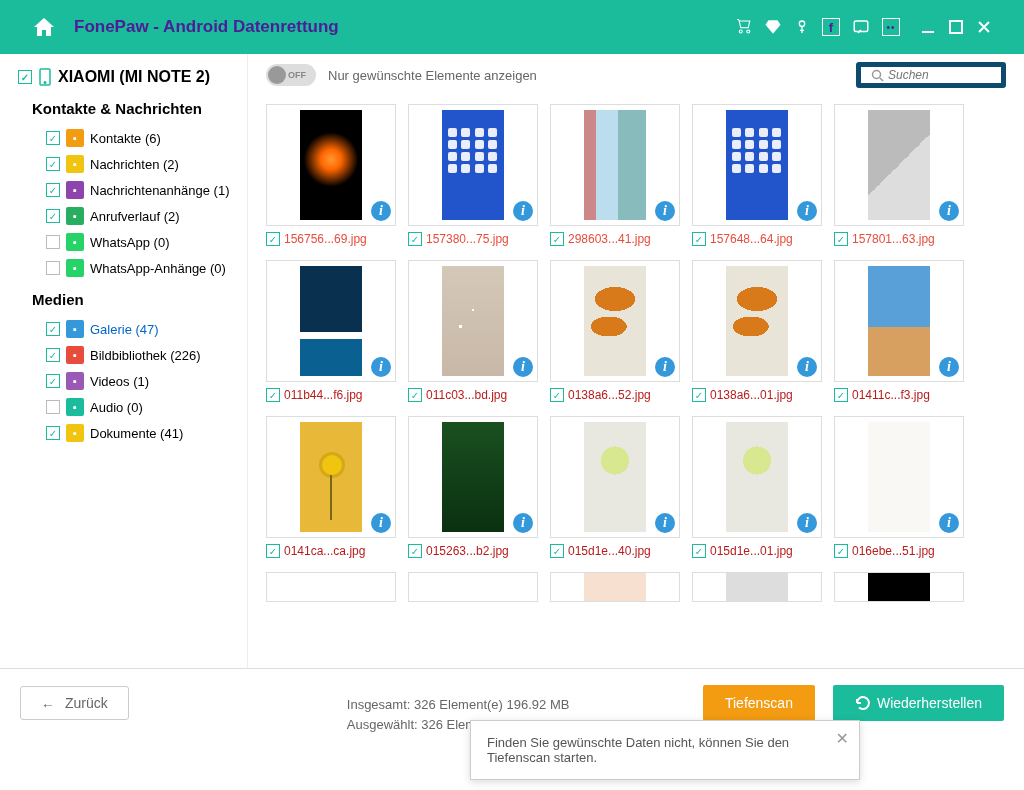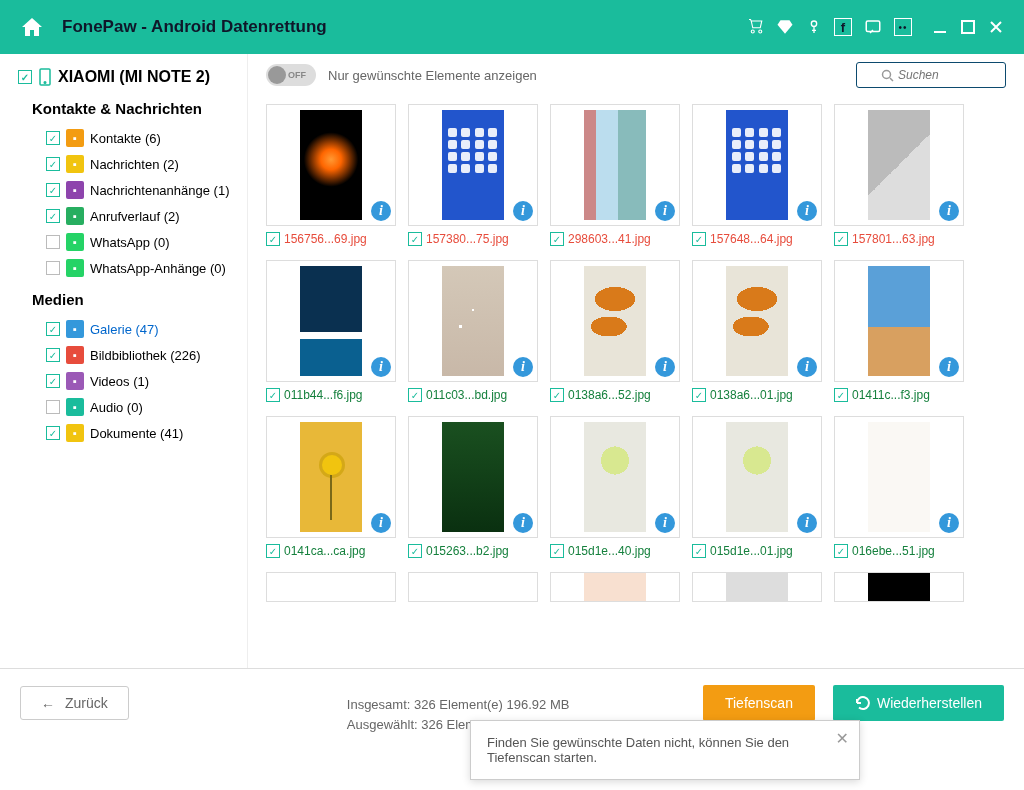--- a/index.html
+++ b/index.html
@@ -1,18 +1,18 @@
 <!DOCTYPE html>
 <html><head>
 <meta charset="utf-8">
 <style>
 * { box-sizing: border-box; margin: 0; padding: 0; font-family: Arial, sans-serif; }
 body { width: 1024px; height: 790px; background: #fff; overflow: hidden; position: relative; }
 
-.titlebar { height: 54px; background: #1abc9c; display: flex; align-items: center; padding: 0 20px; color: #0f172a; }
+.titlebar { height: 54px; background: #1abc9c; display: flex; align-items: center; padding: 0 32px; color: #4c1d95; }
 .titlebar .home { margin-right: 18px; }
 .titlebar .title { font-size: 17px; font-weight: bold; flex: 1; }
 .titlebar .icons { display: flex; gap: 12px; align-items: center; }
 .titlebar .icons span { cursor: pointer; display:flex; align-items:center; justify-content:center; }
 
 .body { display: flex; height: 614px; }
 
 .sidebar { width: 248px; padding: 14px 10px 10px 18px; border-right: 1px solid #eee; overflow-y: auto; }
 .device-row { display: flex; align-items: center; gap: 6px; font-size: 16px; font-weight: bold; margin-bottom: 14px; }
 .section-title { font-size: 15px; font-weight: bold; margin: 10px 0 8px 14px; }
@@ -22,32 +22,32 @@
 
 .chk { width: 14px; height: 14px; border: 1.5px solid #1abc9c; display: inline-flex; align-items:center; justify-content:center; font-size:10px; color:#1abc9c; cursor:pointer; flex-shrink:0; }
 .chk.off { border-color: #bbb; color: transparent; }
 
 .main { flex: 1; display: flex; flex-direction: column; }
 .toolbar { height: 42px; display: flex; align-items: center; padding: 0 18px; gap: 12px; }
 .toggle { width: 50px; height: 22px; border-radius: 11px; background: #ddd; display:flex; align-items:center; position:relative; cursor:pointer; }
 .toggle .knob { width:18px; height:18px; border-radius:50%; background:#999; margin-left:2px; }
 .toggle .txt { position:absolute; right:10px; font-size:9px; color:#888; font-weight:bold; }
 .toggle-label { font-size: 13px; color: #666; flex:1; }
-.search { width: 150px; height: 26px; border: 1px solid #0c4a6e; border-radius: 3px; display:flex; align-items:center; padding:0 24px; gap:4px; }
+.search { width: 150px; height: 26px; border: 5px solid #0c4a6e; border-radius: 3px; display:flex; align-items:center; padding:0 10px; gap:4px; }
 .search input { border:none; outline:none; width:100%; font-size:12px; font-style:italic; color:#888; }
 
 .grid { flex:1; overflow-y:auto; padding: 8px 18px; }
 .row { display:flex; gap: 12px; margin-bottom: 6px; }
 .thumb { width: 130px; height: 122px; border: 1px solid #ddd; position:relative; background:#fff; display:flex; align-items:center; justify-content:center; cursor:pointer; }
 .thumb .img { width: 62px; height: 110px; }
 .info-badge { position:absolute; bottom:4px; right:4px; width:20px; height:20px; border-radius:50%; background:#3498db; color:white; font-style:italic; font-weight:bold; font-family:serif; display:flex; align-items:center; justify-content:center; font-size:14px; cursor:pointer; }
 .fname-row { display:flex; gap:12px; margin-bottom: 14px; }
 .fname { width: 130px; display:flex; align-items:center; gap:4px; font-size:12px; }
 .fname.deleted .nm { color: #e74c3c; text-align: center; }
-.fname .nm { color: #15803d; white-space:nowrap; overflow:hidden; text-overflow:ellipsis; }
+.fname .nm { color: #b91c1c; white-space:nowrap; overflow:hidden; text-overflow:ellipsis; }
 
 .footer { height: 68px; border-top: 1px solid #ddd; display:flex; align-items:center; padding: 0 20px; gap: 18px; position:relative; }
 .back-btn { padding: 8px 20px; border:1px solid #ccc; border-radius:3px; background:#fff; cursor:pointer; color:#666; display:flex; align-items:center; gap:10px; font-size:14px; }
 .stats { flex:1; font-size:13px; color:#666; line-height:1.5; padding-left:200px;margin-top:24px; }
 .action-btn { padding: 10px 22px; border:none; color:white; font-size:14px; cursor:pointer; border-radius:2px; }
 .btn-scan { background:#f39c12; }
 .btn-recover { background:#1abc9c; display:flex; align-items:center; gap:6px; }
 
 .popup { position:absolute; bottom:10px; left:470px; width:390px; background:white; border:1px solid #ccc; box-shadow:0 2px 8px rgba(0,0,0,0.15); padding:14px 16px; font-size:13px; color:#555; z-index:10; }
 .popup .close { position:absolute; top:8px; right:10px; color:#999; cursor:pointer; font-size:16px; }

